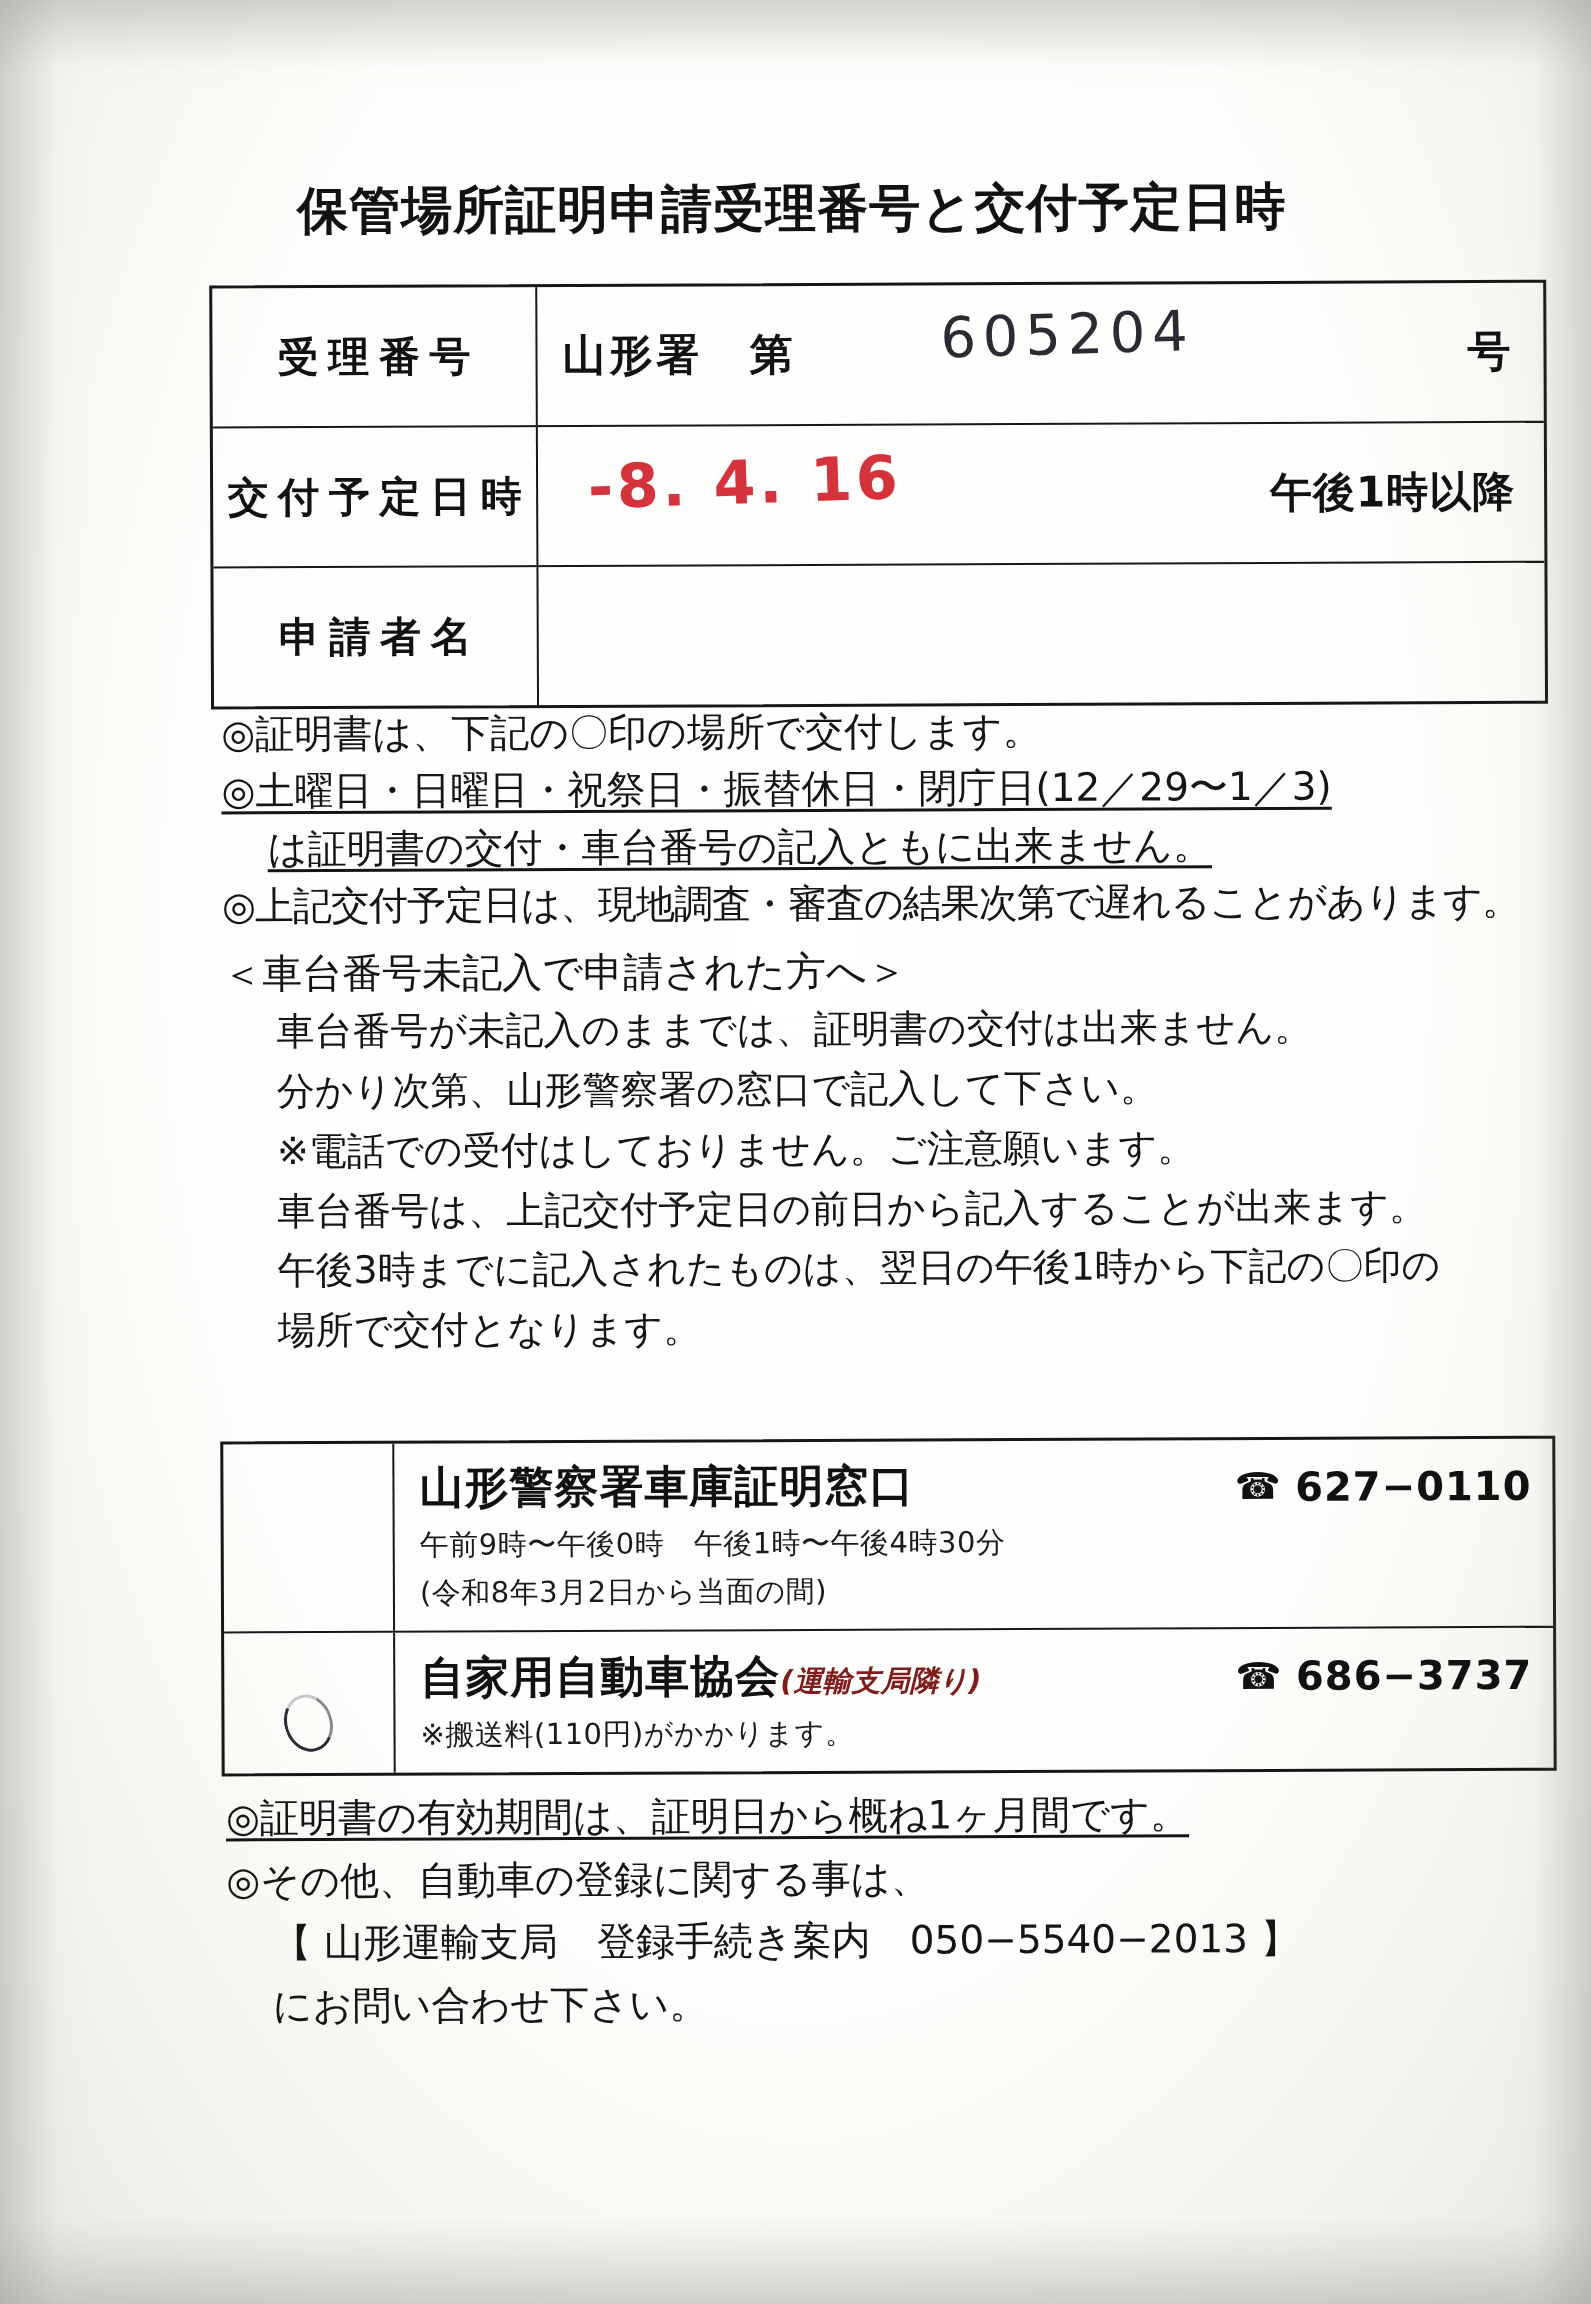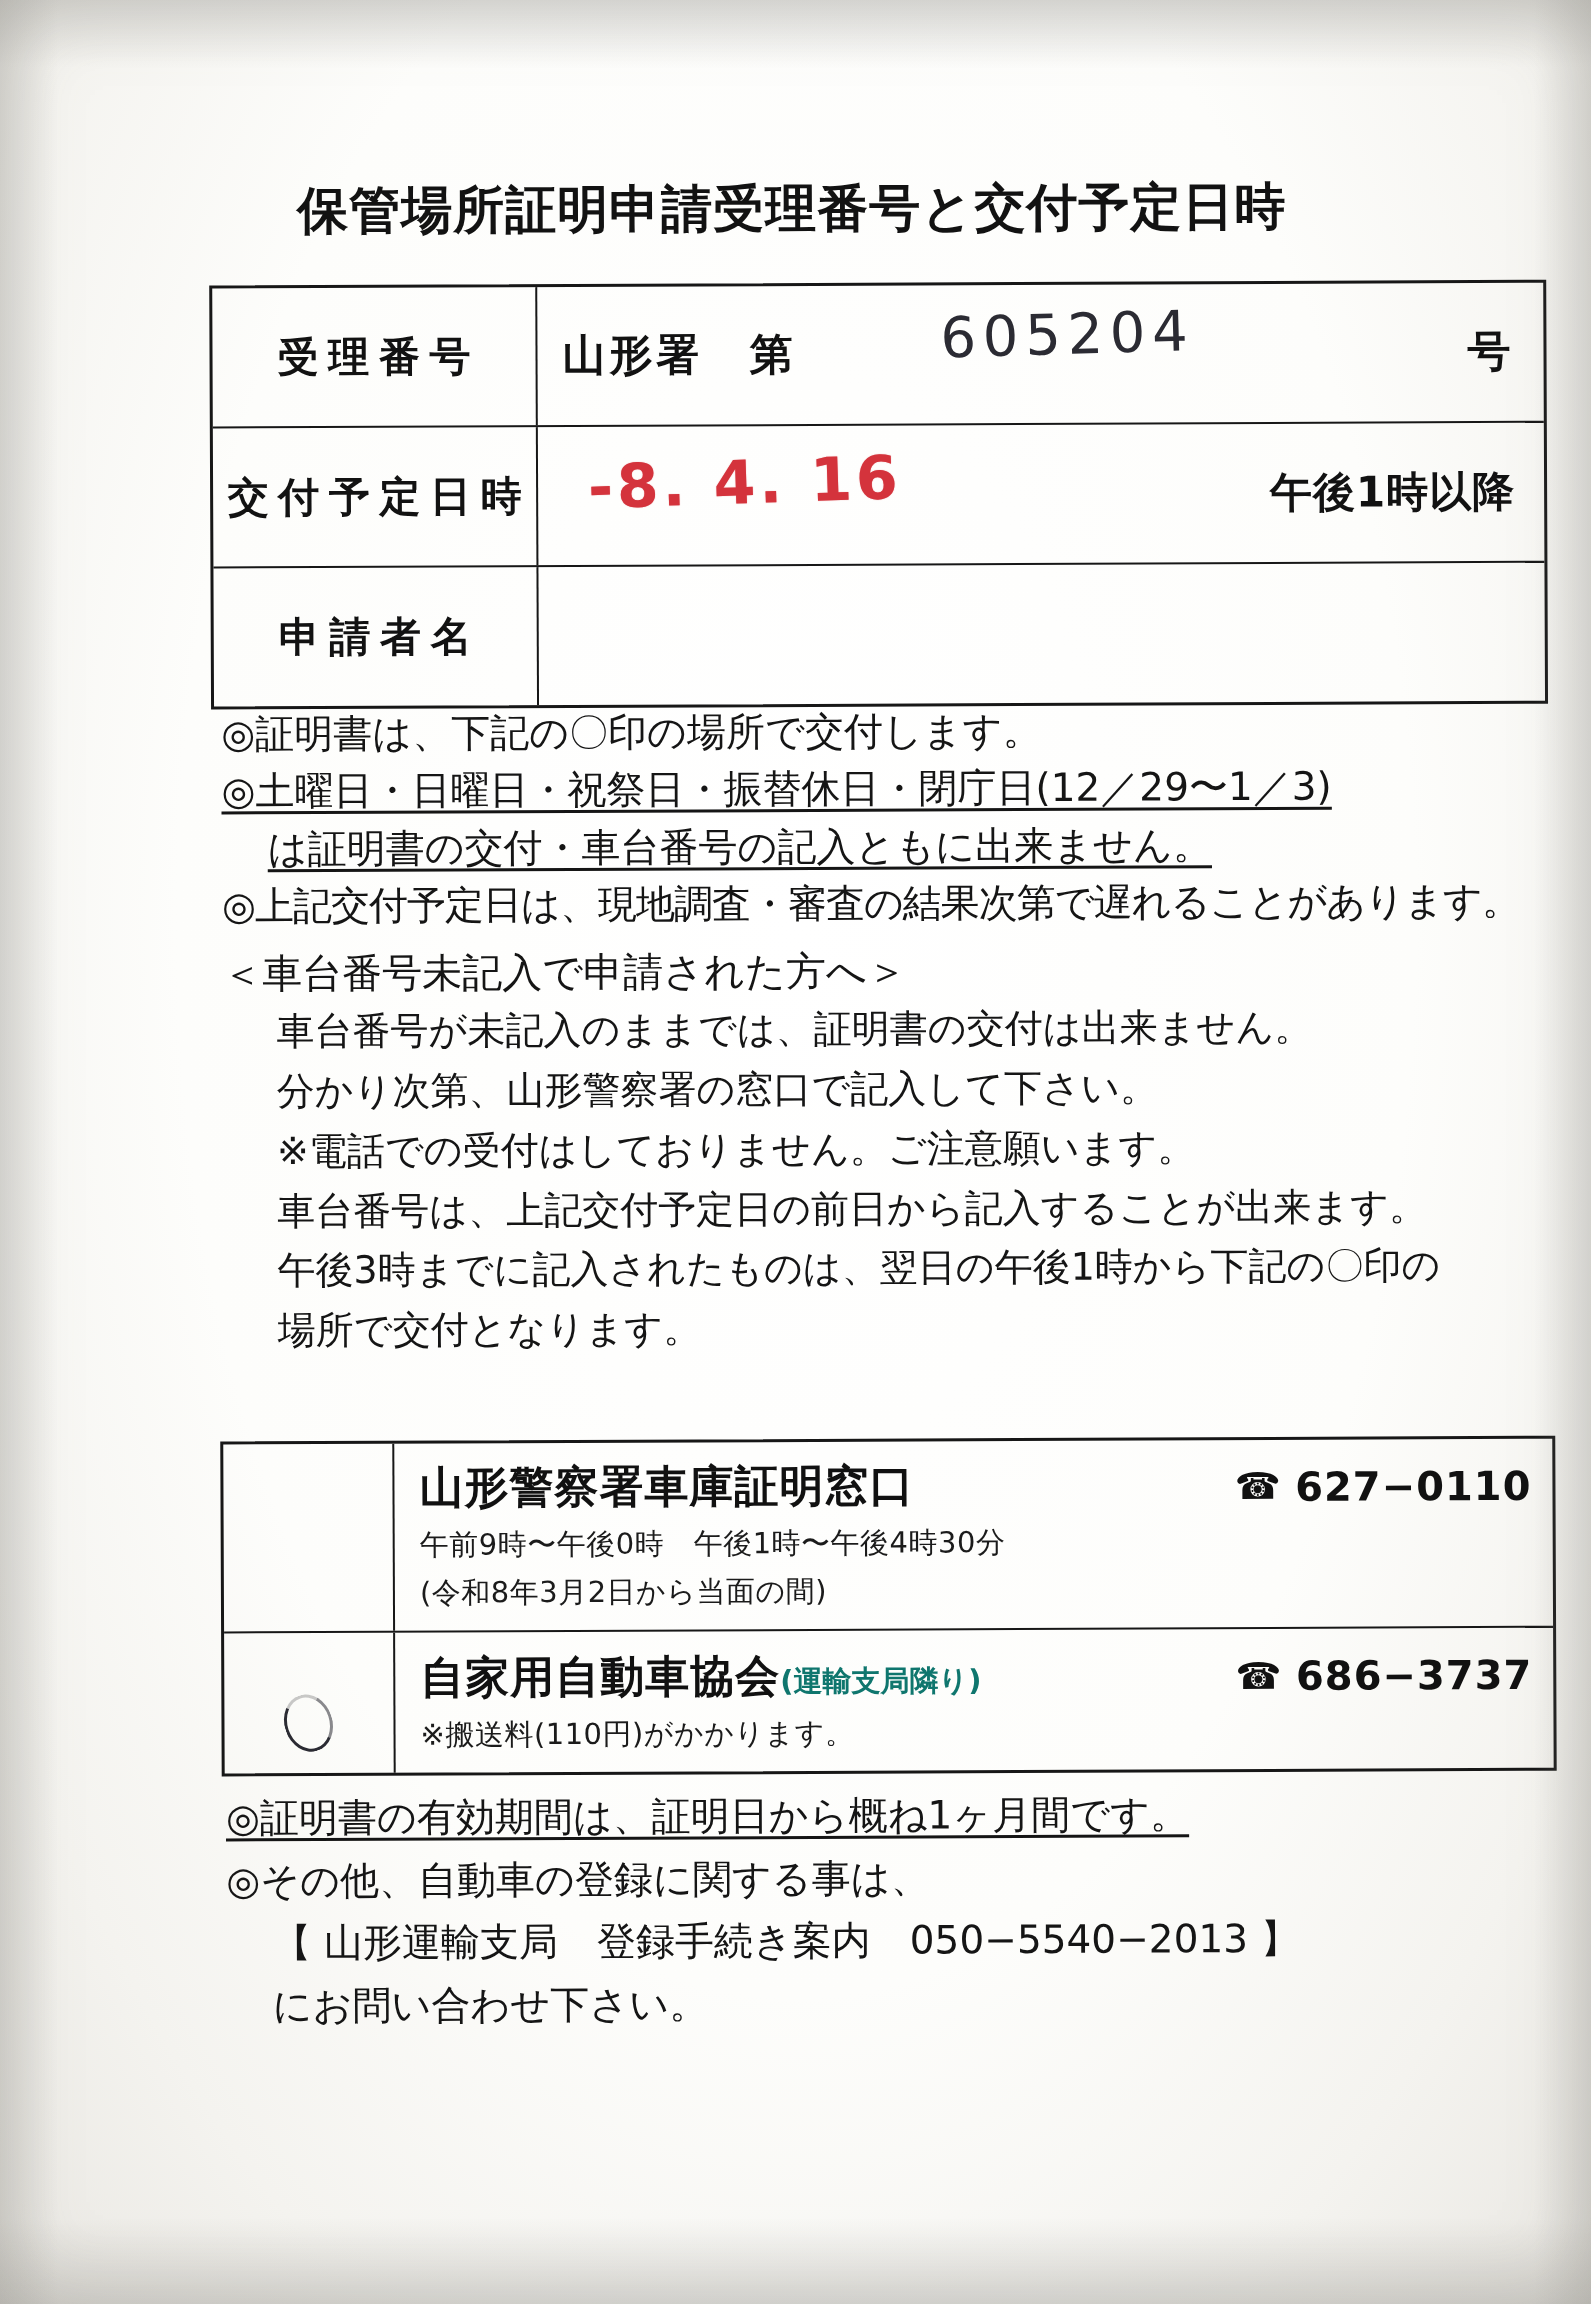--- a/index.html
+++ b/index.html
@@ -206,21 +206,22 @@
   }
   .bt-name {
     font-size: 44px;
     font-weight: 700;
     letter-spacing: 1px;
     color: #111;
   }
   .bt-name-sub {
     font-size: 29px;
     font-weight: 700;
-    color: #0f766e;
+    color: #7f1d1d;
+    font-style: italic;
   }
   .bt-phone {
     margin-left: auto;
     font-size: 40px;
     font-weight: 700;
     letter-spacing: 1px;
     color: #111;
     display: flex;
     align-items: center;
     gap: 13.4px;

